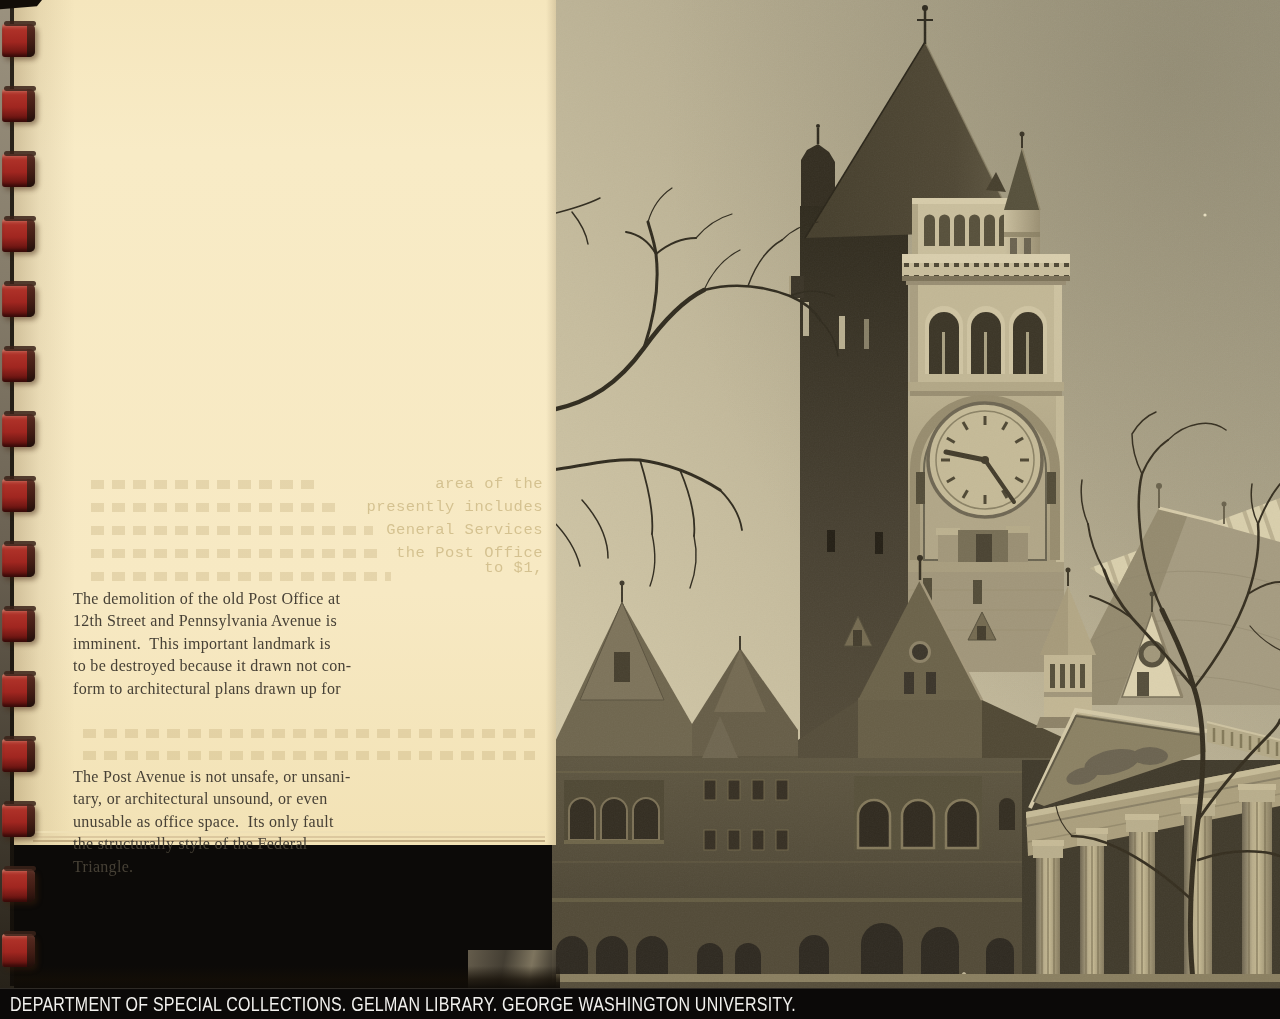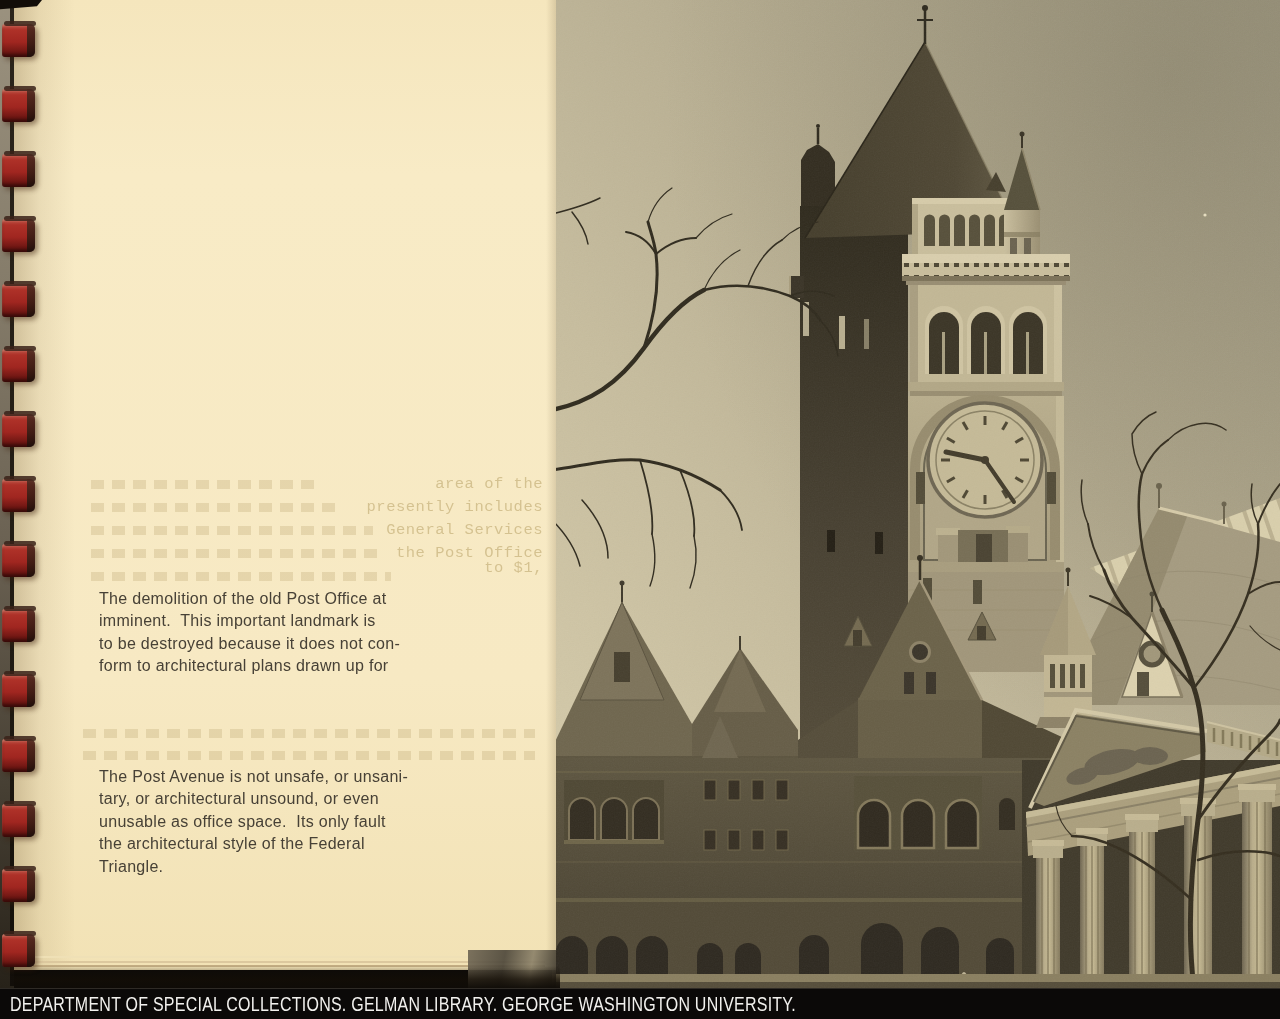--- a/index.html
+++ b/index.html
@@ -13,35 +13,35 @@
   .corner-notch{position:absolute;left:0;top:0;width:42px;height:10px;z-index:9;background:#120d08;
     clip-path:polygon(0 0,100% 0,88% 62%,0 92%);}
   .rings{position:absolute;left:0;top:0;width:40px;height:990px;z-index:8;}
   .ring{position:absolute;left:2px;width:33px;height:33px;border-radius:3px 6px 6px 3px;
     background:linear-gradient(180deg,#c05a4e 0%,#ae3128 18%,#a02620 55%,#6f1713 85%,#55100d 100%);
     box-shadow:3px 3px 5px rgba(60,30,10,.45), inset 0 2px 2px rgba(255,235,200,.25), inset 0 -3px 3px rgba(0,0,0,.35);}
   .ring::before{content:"";position:absolute;left:2px;top:-3px;width:96%;height:5px;background:#3a2219;border-radius:3px;opacity:.85}
   .ring::after{content:"";position:absolute;right:0;top:0;width:8px;height:100%;
     background:linear-gradient(180deg,#4a2a20,#2f1a12 60%,#1c0f0a);border-radius:0 5px 5px 0;opacity:.85}
   
-  .page{position:absolute;left:11px;top:0;width:545px;height:970px;z-index:2;
+  .page{position:absolute;left:11px;top:0;width:545px;height:845px;z-index:2;
     background:linear-gradient(180deg,#f5e6bd 0%,#f8ebc6 18%,#f7e9c3 70%,#f2e2b5 100%);}
   .page::before{content:"";position:absolute;left:0;top:0;width:64px;height:100%;
     background:linear-gradient(90deg,rgba(110,85,45,.30),rgba(110,85,45,.10) 45%,rgba(110,85,45,0));}
   .page::after{content:"";position:absolute;right:0;top:0;width:10px;height:100%;
     background:linear-gradient(270deg,rgba(90,70,40,.18),rgba(90,70,40,0));}
   .stackline{position:absolute;left:4%;width:94%;height:2px;z-index:3;}
   .sl1{bottom:12px;background:#efe0b6}.sl2{bottom:7px;background:#dcc89e}.sl3{bottom:3px;background:#c2ac82}
   .page-bottom-shadow{position:absolute;left:0;top:966px;width:560px;height:24px;z-index:4;
     background:linear-gradient(180deg,rgba(20,14,6,.0),rgba(20,14,6,.75) 55%,#0e0b07 100%);}
   .revealed-corner{position:absolute;left:468px;top:950px;width:88px;height:38px;z-index:3;
     background:linear-gradient(100deg,#6e6553,#4a4438 40%,#8a8068 70%,#3a352b);opacity:.9;}
   
-  .typeblock{position:absolute;left:88px;z-index:5;color:#474136;
-    font-family:Liberation Sans, sans-serif;font-size:16px;line-height:22.4px;letter-spacing:.3px;}
+  .typeblock{position:absolute;left:62px;z-index:5;color:#474136;
+    font-family:Liberation Serif, serif;font-size:16px;line-height:22.4px;letter-spacing:.3px;}
   .p1{top:588px;} .p2{top:766px;}
   .tline{white-space:pre;}
   
   .ghost{position:absolute;right:13px;z-index:4;color:#b39b5e;opacity:.5;filter:blur(.5px);
     font-family:"Liberation Mono",monospace;font-size:15.5px;letter-spacing:.5px;white-space:pre;}
   .g1{top:475px}.g2{top:498px}.g3{top:521px}.g4{top:544px}.g5{top:559px}
   .smudge{position:absolute;height:9px;z-index:4;opacity:.45;filter:blur(.6px);
     background:repeating-linear-gradient(90deg,rgba(175,150,95,.55) 0 13px,rgba(175,150,95,0) 13px 21px);}
   .sm1{left:80px;top:480px;width:228px}.sm2{left:80px;top:503px;width:248px}
   .sm3{left:80px;top:526px;width:282px}.sm4{left:80px;top:549px;width:292px}
@@ -437,29 +437,30 @@
     <div class="smudge sm1"></div>
     <div class="smudge sm2"></div>
     <div class="smudge sm3"></div>
     <div class="smudge sm4"></div>
     <div class="smudge sm5"></div>
     <div class="smudge sm6"></div>
     <div class="smudge sm7"></div>
 
     <div class="typeblock p1">
       <div class="tline">The demolition of the old Post Office at</div>
+      <div class="tline">12th Street and Pennsylvania Avenue is</div>
       <div class="tline">imminent.  This important landmark is</div>
-      <div class="tline">to be destroyed because it does not con-</div>
+      <div class="tline">to be destroyed because it drawn not con-</div>
       <div class="tline">form to architectural plans drawn up for</div>
     </div>
     <div class="typeblock p2">
       <div class="tline">The Post Avenue is not unsafe, or unsani-</div>
       <div class="tline">tary, or architectural unsound, or even</div>
       <div class="tline">unusable as office space.  Its only fault</div>
-      <div class="tline">the architectural style of the Federal</div>
+      <div class="tline">the structurally style of the Federal</div>
       <div class="tline">Triangle.</div>
     </div>
   </div>
 
   <div class="revealed-corner"></div>
   <div class="page-bottom-shadow"></div>
 
   <div class="scan-strip"></div>
   <div class="page-edge-line"></div>
   <div class="rings">

